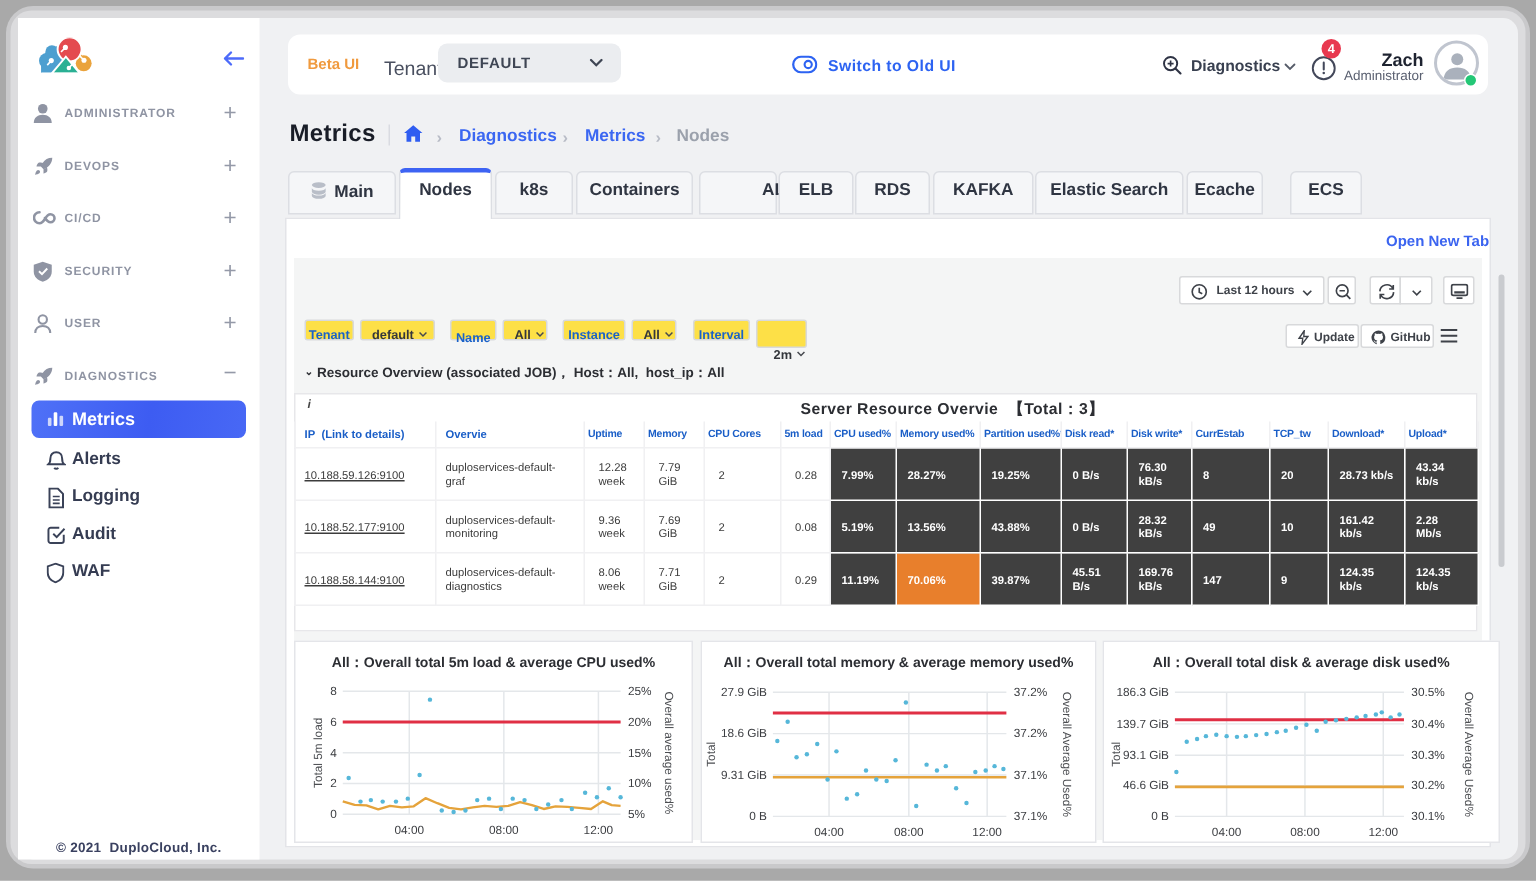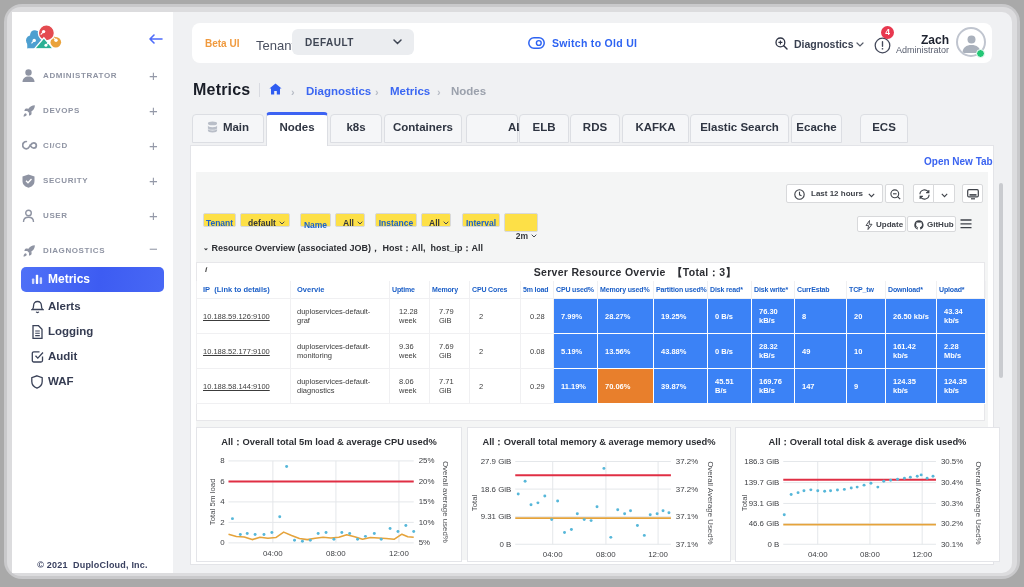--- a/index.html
+++ b/index.html
@@ -55,21 +55,21 @@
 .gsel .bl { color:#1a62c9; }
 #scrollbar { left:999px; top:183px; width:4px; height:195px; background:#c9cbcf; border-radius:2px; }
 
 #tablepanel { left:196px; top:262px; width:789px; height:159px; background:#fff; border:1px solid #e7e7ea; }
 #stitle { left:285px; top:266px; width:700px; text-align:center; letter-spacing:0.3px; font-size:10.5px; font-weight:700; color:#2c2e33; }
 table#res { position:absolute; left:196px; top:281px; width:789px; border-collapse:collapse; table-layout:fixed; }
 #res th { font-size:7.5px; font-weight:700; color:#1a5ec7; padding:4px 1px 4px 6px; text-align:left; white-space:nowrap; overflow:hidden; border:1px solid #f0f0f2; border-top:0; }
 #res th.c { font-size:7px; padding-left:2px; letter-spacing:-0.15px; }
 #res td { font-size:7.5px; color:#3c3c3c; padding:2px 2px 2px 6px; vertical-align:middle; border:1px solid #f0f0f2; }
 #res td.c { text-align:left; padding-left:9px; }
-#res td.g { background:#3b82f6; color:#fff; font-weight:700; border:1px solid #fff; padding-left:7px; }
+#res td.g { background:#404040; color:#fff; font-weight:700; border:1px solid #fff; padding-left:7px; }
 #res td.o { background:#e87f2c; }
 #res .ip { color:#3c3c3c; text-decoration:underline; }
 #res tr.data { height:35px; }
 
 .chart { position:absolute; top:427px; height:135px; background:#fff; border:1px solid #e4e5e9; }
 </style>
 </head>
 <body>
 <div class="abs" id="halo1"></div>
 <div class="abs" id="halo2"></div>
@@ -515,21 +515,21 @@
         <td class="c">7.79<br>GiB</td>
         <td class="c">2</td>
         <td class="c">0.28</td>
         <td class="g">7.99%</td>
         <td class="g">28.27%</td>
         <td class="g">19.25%</td>
         <td class="g">0 B/s</td>
         <td class="g">76.30<br>kB/s</td>
         <td class="g">8</td>
         <td class="g">20</td>
-        <td class="g">26.50 kb/s</td>
+        <td class="g">28.73 kb/s</td>
         <td class="g">43.34<br>kb/s</td>
       </tr>
       <tr class="data">
         <td><span class="ip">10.188.52.177:9100</span></td>
         <td>duploservices-default-<br>monitoring</td>
         <td class="c">9.36<br>week</td>
         <td class="c">7.69<br>GiB</td>
         <td class="c">2</td>
         <td class="c">0.08</td>
         <td class="g">5.19%</td>

